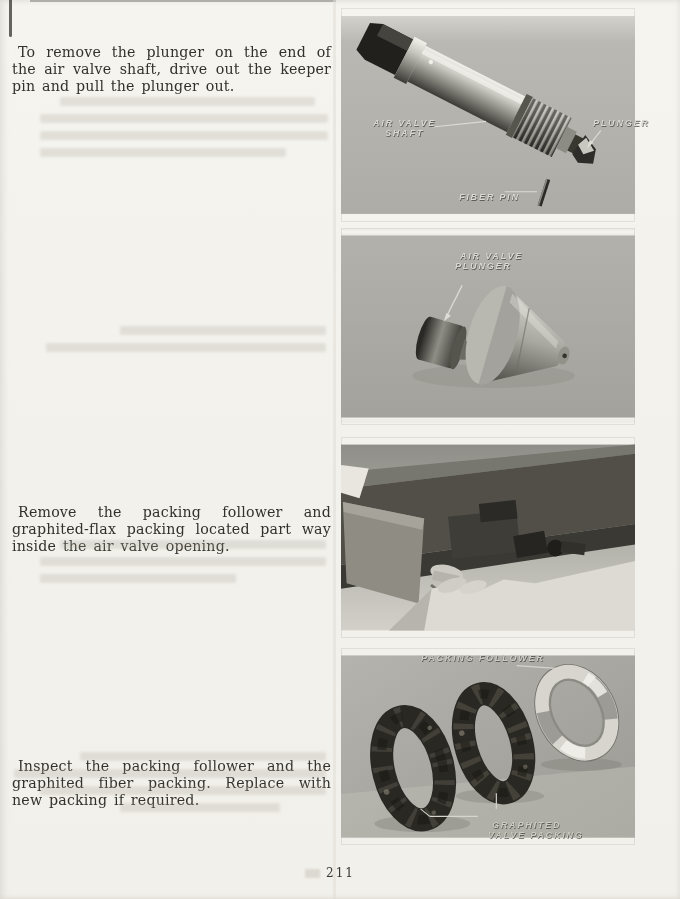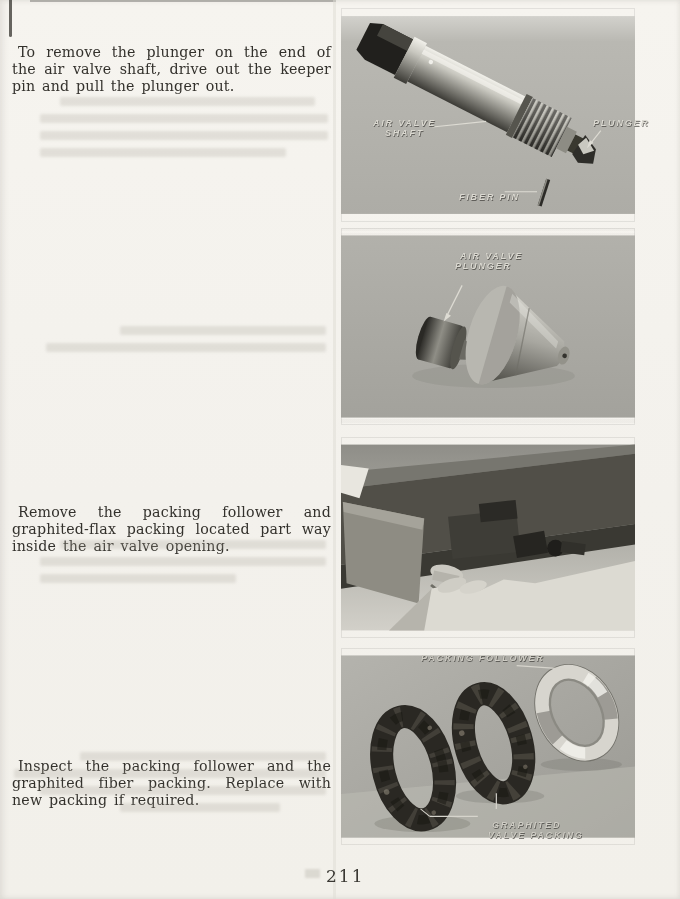--- a/index.html
+++ b/index.html
@@ -32,21 +32,21 @@
   
   .lbl{
     position:absolute;white-space:nowrap;
     font-family:"Liberation Sans", sans-serif;font-style:italic;font-weight:bold;
     font-size:9px;letter-spacing:1.8px;color:#dcdad2;
     text-shadow:.7px .7px 0 rgba(45,44,40,.6), -.3px -.3px 0 rgba(45,44,40,.2);
   }
   .lbl .l2{display:block;margin-top:0;}
   .ph4 .lbl{color:#cfcdc5;}
   
-  .pageno{position:absolute;left:326px;top:866px;font-size:17px;letter-spacing:2px;color:#3a3833;text-align:center;}
+  .pageno{position:absolute;left:326px;top:866px;font-size:12px;letter-spacing:2px;color:#3a3833;text-align:center;}
   .smudge{position:absolute;left:305px;top:869px;width:15px;height:9px;background:#8d897e;opacity:.22;filter:blur(1px);}
 </style>
 </head>
 <body>
 
 <div class="page">
 
   <div class="scan-top"></div>
   <div class="scan-left"></div>
   <div class="gutter"></div>

